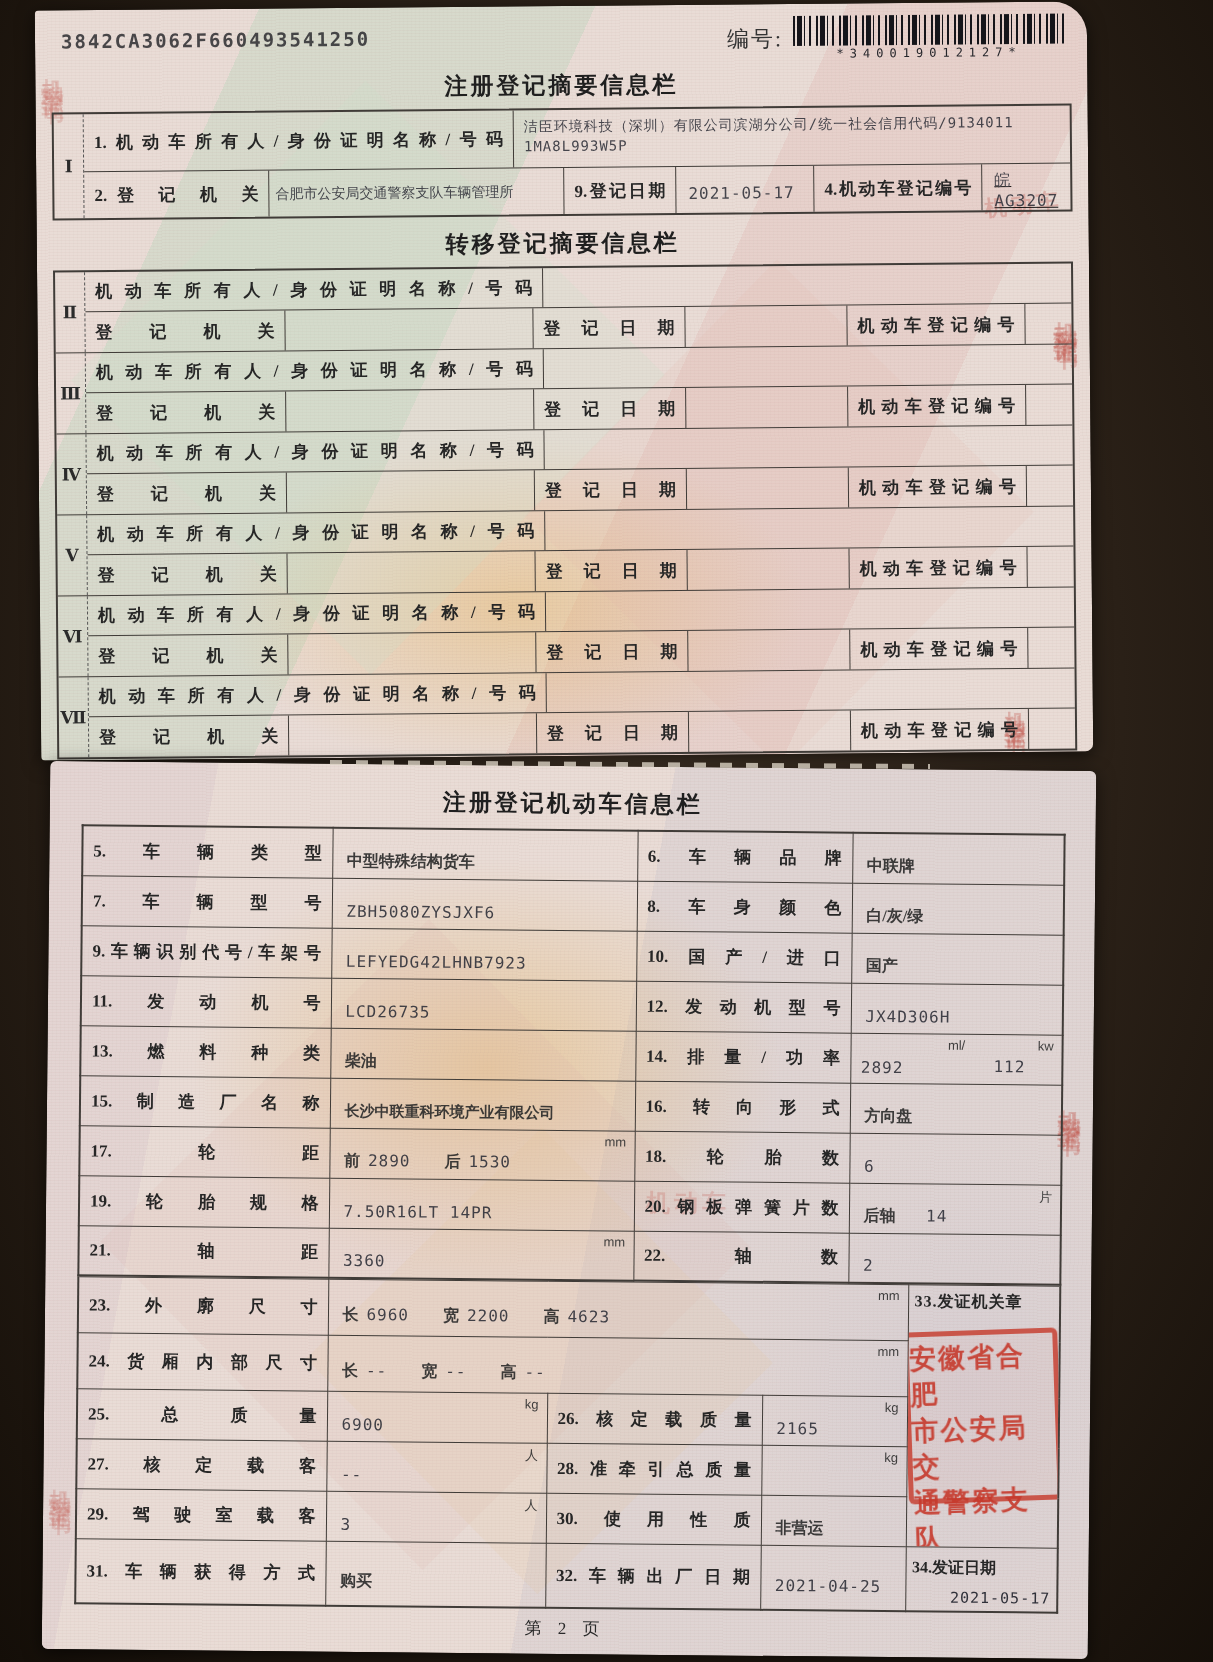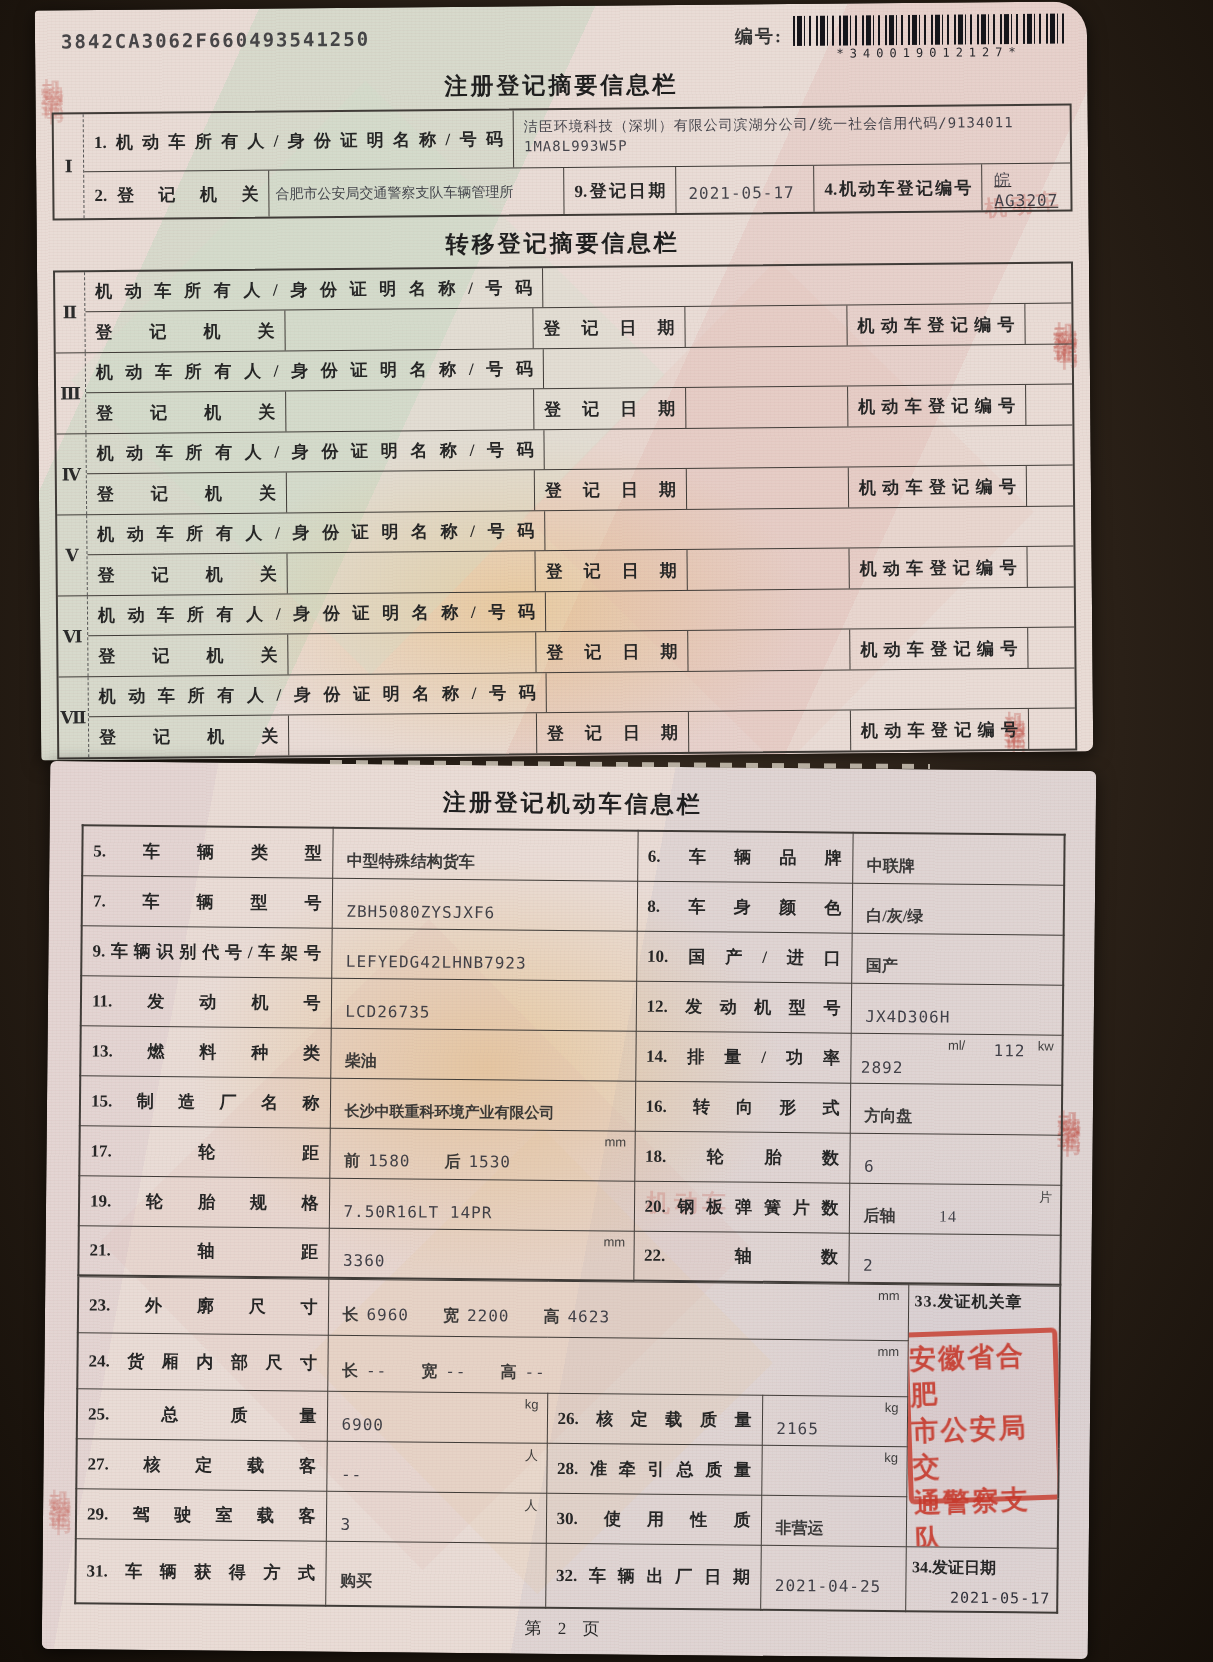--- a/index.html
+++ b/index.html
@@ -47,21 +47,21 @@
     font-family:"Liberation Serif", serif;
   }
   .wm.v { writing-mode: vertical-rl; }
   
   .hdr { display:flex; justify-content:space-between; align-items:flex-start; height:56px; padding:4px 6px 0 10px; }
   .serial {
     font-family:"DejaVu Sans Mono", monospace; font-size:19px; letter-spacing:2px;
     color:#2c2c30; padding-top:8px; font-weight:bold; opacity:.85;
   }
   .codebox { display:flex; align-items:flex-start; gap:10px; }
-  .codelabel { font-size:18px; font-weight:bold; color:#333; padding-top:8px; letter-spacing:2px; }
+  .codelabel { font-size:22px; font-weight:normal; color:#333; padding-top:8px; letter-spacing:2px; }
   .barcode-wrap { width:272px; }
   .bars {
     height:30px; width:100%;
     background: repeating-linear-gradient(90deg,
       #15151a 0 2px, transparent 2px 4px, #15151a 4px 9px, transparent 9px 11px,
       #15151a 11px 12px, transparent 12px 16px, #15151a 16px 18px, transparent 18px 23px);
   }
   .barcode-text {
     font-family:"DejaVu Sans Mono", monospace; font-size:12px; letter-spacing:6px;
     color:#26262b; text-align:center; margin-top:1px;
@@ -427,63 +427,63 @@
           <td class="tl">
                 <span class="lbl">13.燃料种类</span>
               </td>
           <td class="vv"><span class="cjk">柴油</span></td>
           <td class="tl">
                 <span class="lbl">14.排量/功率</span>
               </td>
           <td class="vv">
             <span class="abs" style="left:10px;bottom:6px;">2892</span>
             <span class="abs unit-tr" style="left:46%;right:auto;">ml/</span>
-            <span class="abs" style="right:36px;bottom:24px;">112</span>
+            <span class="abs" style="right:36px;bottom:8px;">112</span>
             <span class="abs unit-tr">kw</span>
           </td>
         </tr>
         <tr>
           <td class="tl">
                 <span class="lbl">15.制造厂名称</span>
               </td>
           <td class="vv"><span class="cjk" style="font-size:15px;">长沙中联重科环境产业有限公司</span></td>
           <td class="tl">
                 <span class="lbl">16.转向形式</span>
               </td>
           <td class="vv"><span class="cjk">方向盘</span></td>
         </tr>
         <tr>
           <td class="tl">
                 <span class="lbl">17.轮距</span>
               </td>
           <td class="vv">
             <span class="dims">
               <span class="cjk">前</span>
-              <span class="num">1580</span>
+              <span class="num">2890</span>
               <span class="cjk">后</span>
               <span class="num">1530</span>
             </span>
             <span class="unit-tr">mm</span>
           </td>
           <td class="tl">
                 <span class="lbl">18.轮胎数</span>
               </td>
           <td class="vv">6</td>
         </tr>
         <tr>
           <td class="tl">
                 <span class="lbl">19.轮胎规格</span>
               </td>
           <td class="vv">7.50R16LT 14PR</td>
           <td class="tl">
                 <span class="lbl">20.钢板弹簧片数</span>
               </td>
           <td class="vv">
             <span class="cjk">后轴</span>
-            <span style="margin-left:33px;font-family:Liberation Serif, serif;">14</span>
+            <span style="margin-left:20px;">14</span>
             <span class="unit-tr">片</span>
           </td>
         </tr>
         <tr>
           <td class="tl">
                 <span class="lbl">21.轴距</span>
               </td>
           <td class="vv">
             <span>3360</span>
             <span class="unit-tr">mm</span>

